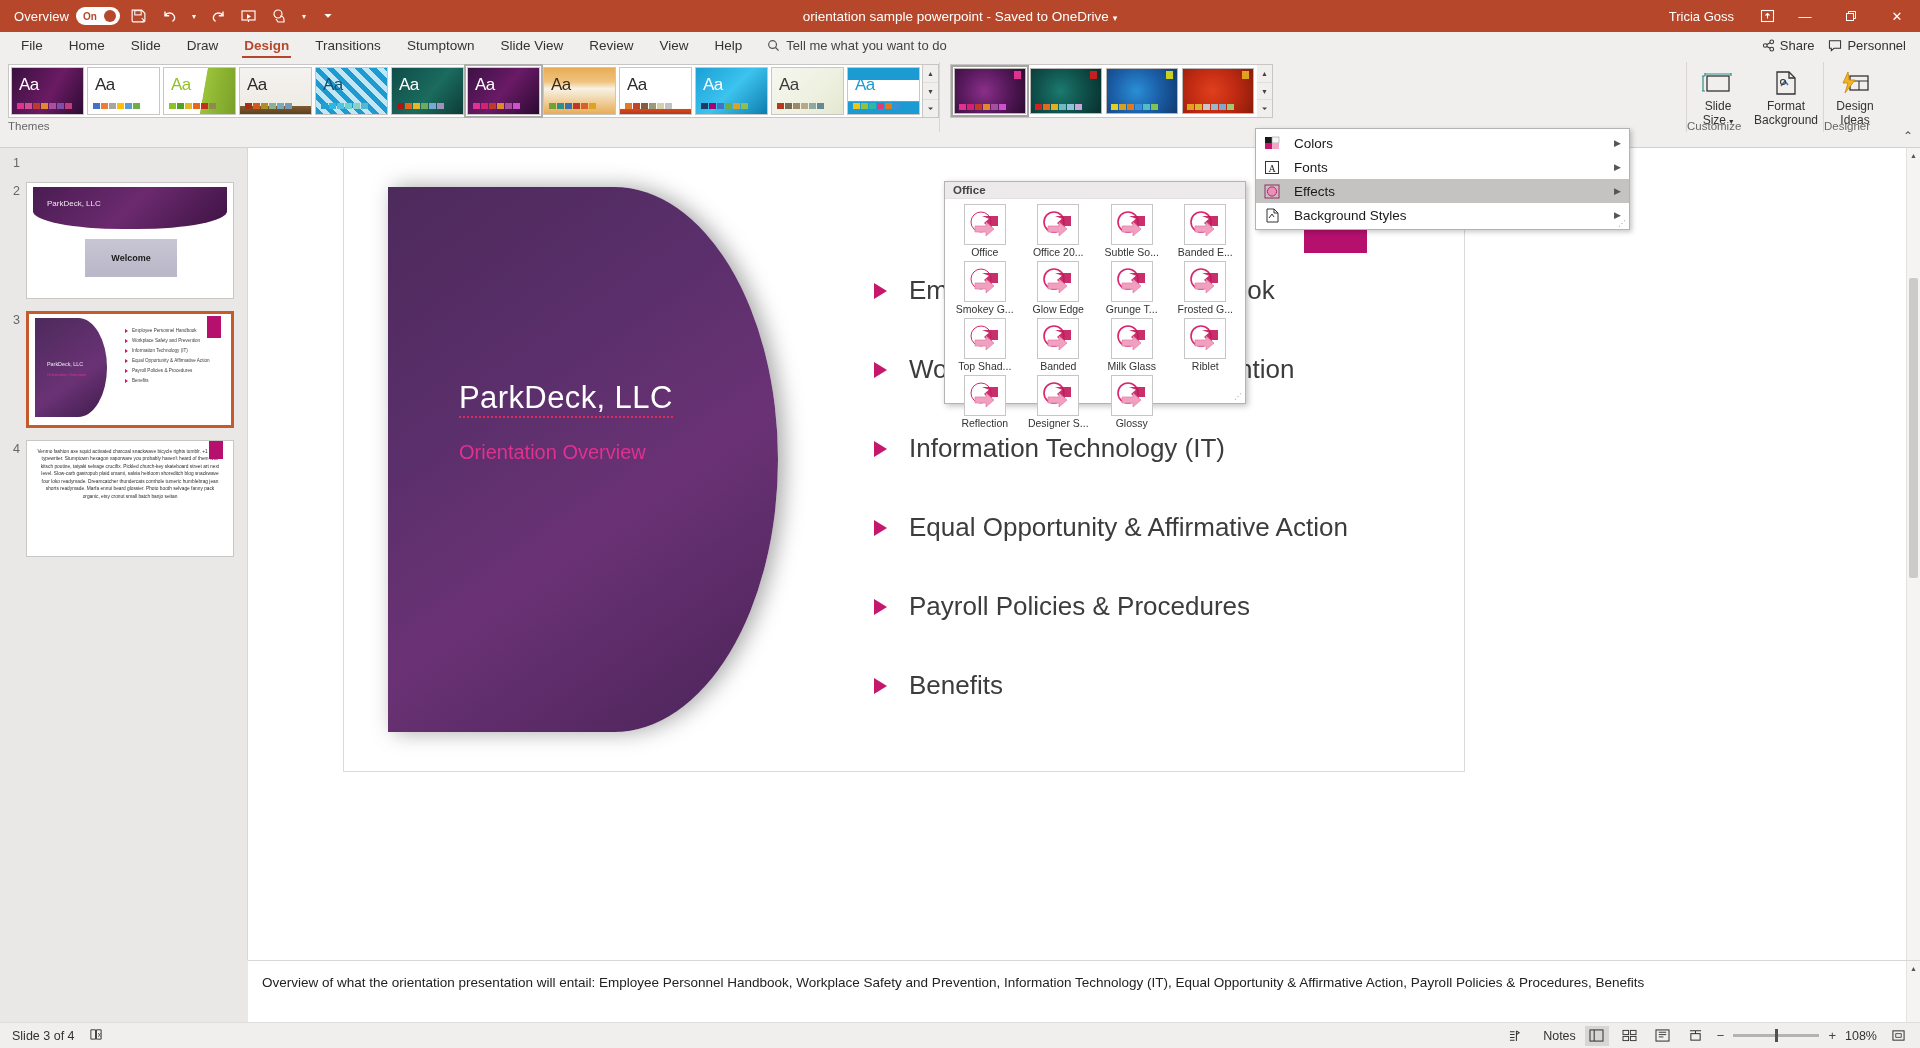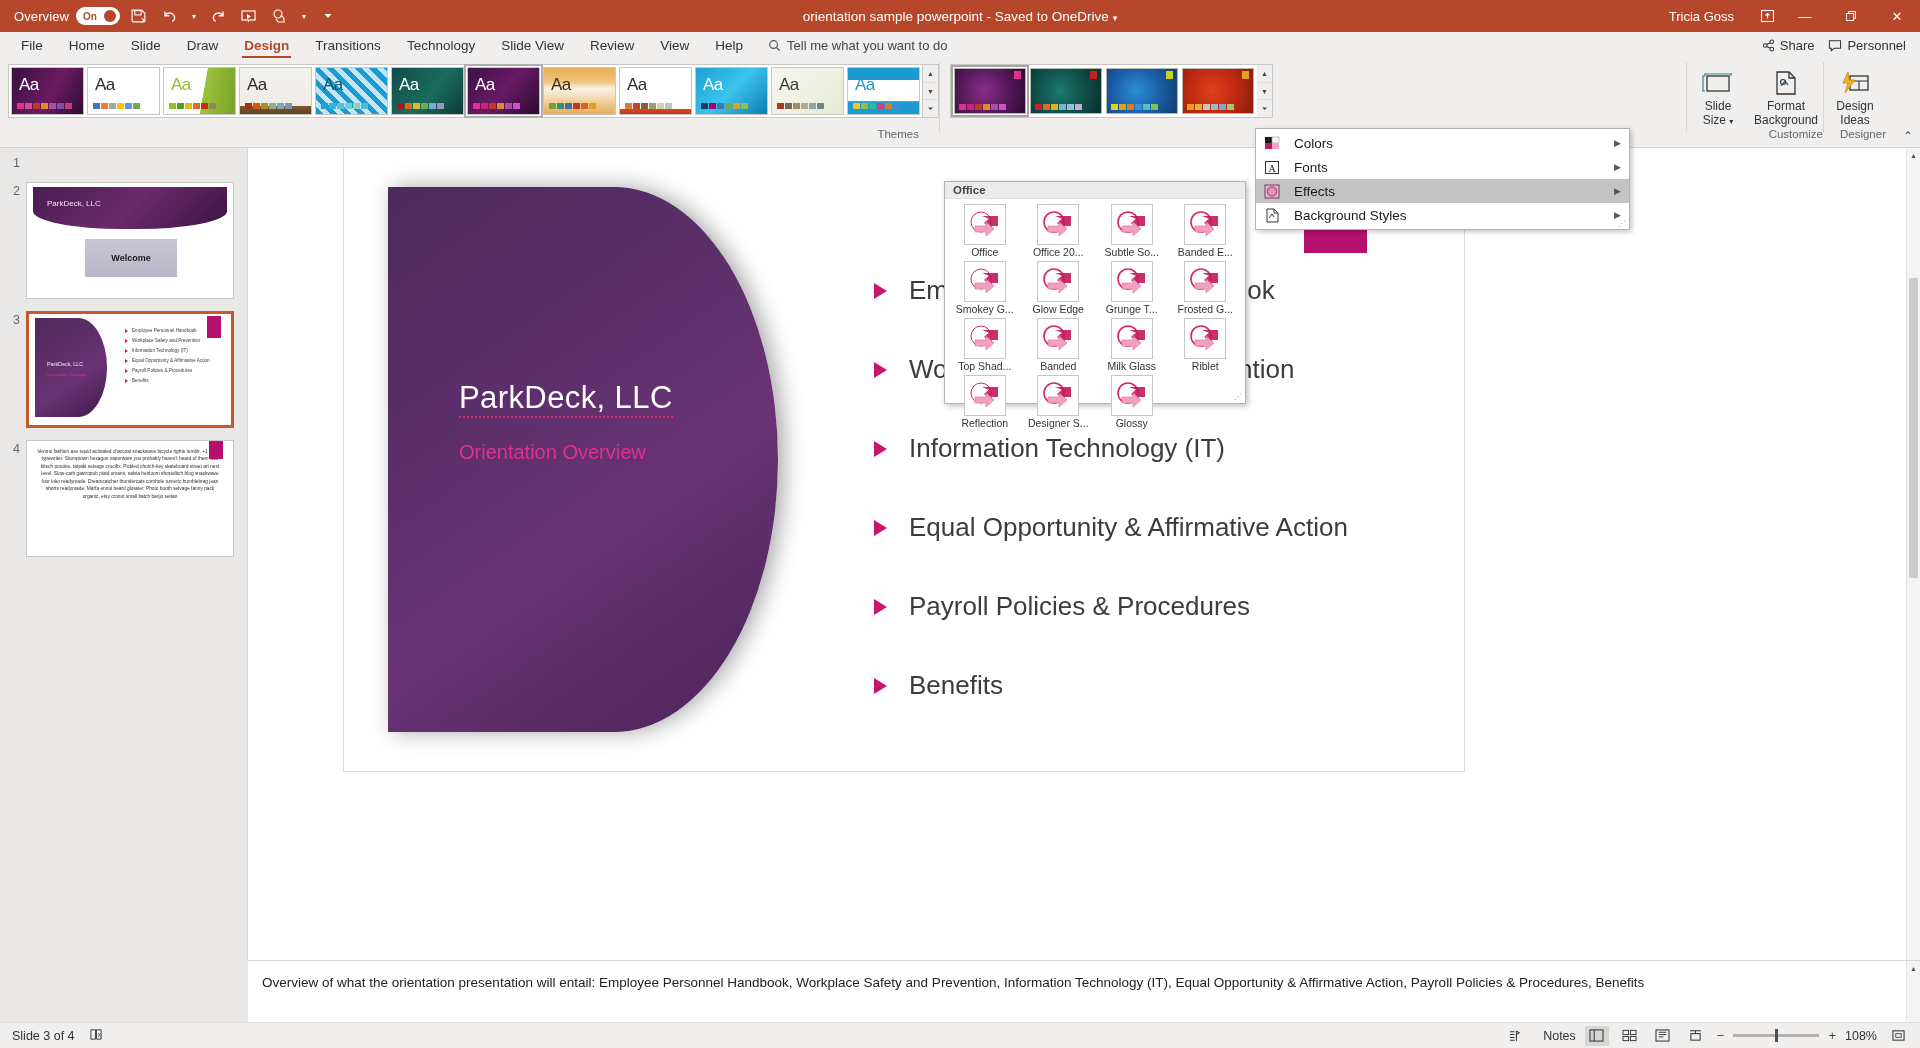--- a/index.html
+++ b/index.html
@@ -64,21 +64,21 @@
   .tabsbar-right{ margin-left:auto; display:flex; align-items:center; gap:14px; padding-right:14px;}
   .tb-link{ display:flex; align-items:center; gap:5px; font-size:13px; color:#333; cursor:pointer; }
 
   
   .ribbon{
     height:90px; background:#f0efee; position:relative;
     display:flex; align-items:flex-start; border-bottom:1px solid #d4d0cd;
   }
   .grp{ position:relative; height:90px; }
   .grp-label{
-    position:absolute; bottom:8px; left:0; right:0; text-align:right;
+    position:absolute; bottom:16px; left:0; right:0; text-align:left;
     font-size:11.5px; color:#666;
   }
   .grp-sep{ width:1px; height:70px; background:#d9d5d2; margin-top:4px; }
 
   
   .themes-gallery{
     display:flex; align-items:center; gap:3px;
     border:1px solid #c8c6c4; background:#fff;
     margin:6px 0 0 8px; padding:2px; height:54px;
   }
@@ -320,21 +320,21 @@
 </div>
 
 <div class="tabsbar">
   <div id="tabs-host" style="display:flex;align-items:center;">
       <div class="tab">File</div>
       <div class="tab">Home</div>
       <div class="tab">Slide</div>
       <div class="tab">Draw</div>
       <div class="tab active">Design</div>
       <div class="tab">Transitions</div>
-      <div class="tab">Technology</div>
+      <div class="tab">Stumptown</div>
       <div class="tab">Slide View</div>
       <div class="tab">Review</div>
       <div class="tab">View</div>
       <div class="tab">Help</div>
     </div>
   <div class="tellme">
     <svg width="13" height="13" viewBox="0 0 14 14">
         <circle cx="6" cy="6" r="4.2" fill="none" stroke="#555" stroke-width="1.3"></circle>
         <path d="M9.2 9.2 12.5 12.5" stroke="#555" stroke-width="1.4"></path>
       </svg>

